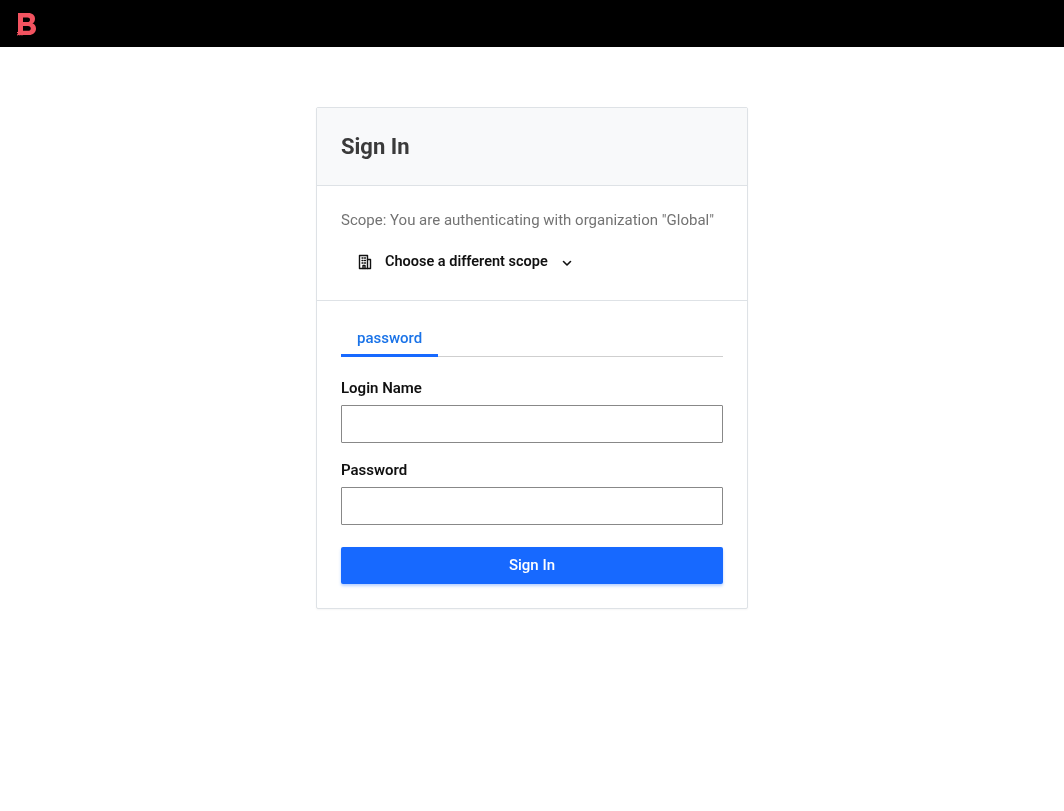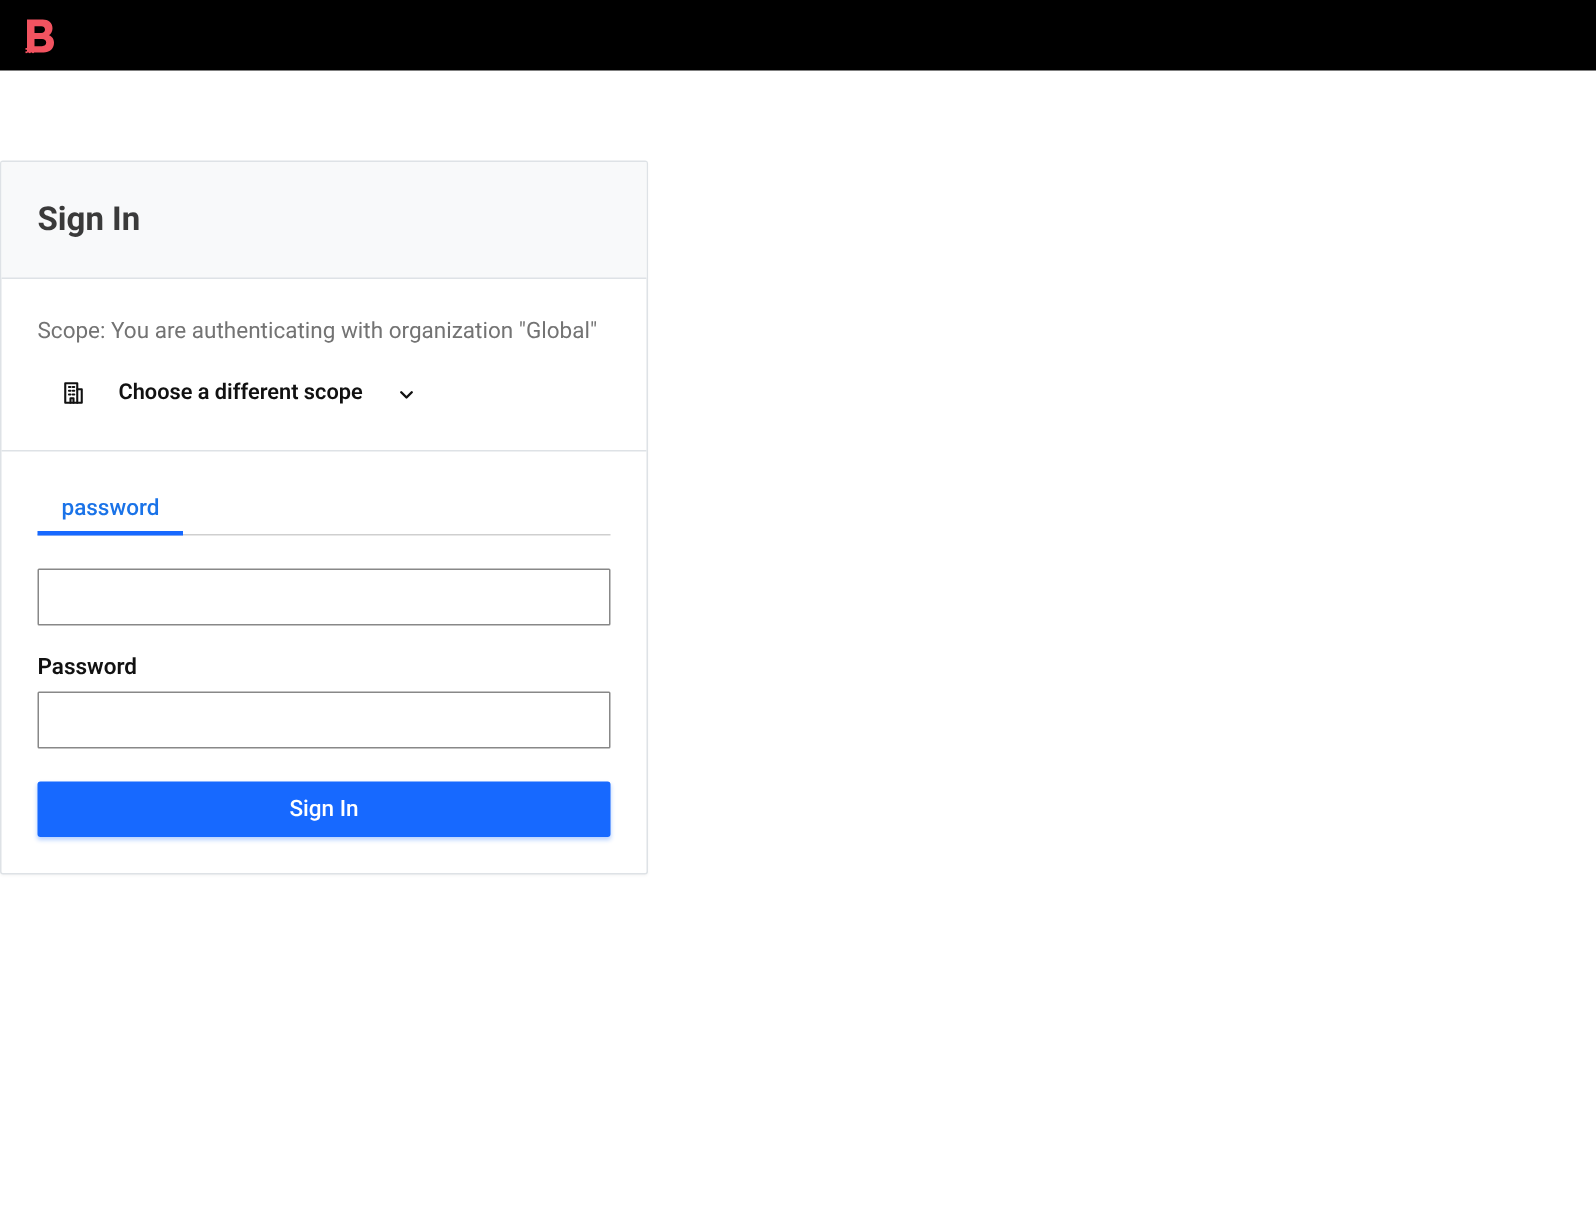--- a/index.html
+++ b/index.html
@@ -28,20 +28,21 @@
       display: flex;
       align-items: center;
       justify-content: center;
     }
     .logo svg {
       width: 22px;
       height: 26px;
     }
     .main {
       display: flex;
+      justify-content: center;
       padding-top: 60px;
     }
     .card {
       width: 432px;
       border: 1px solid #dee2e6;
       border-radius: 2px;
       box-shadow: 0 1px 2px rgba(0,0,0,0.04);
       background: #ffffff;
     }
     .card-header {
@@ -60,21 +61,21 @@
     }
     .scope-text {
       font-size: 15px;
       color: #737373;
       margin-bottom: 22px;
       line-height: 1.4;
     }
     .choose-scope {
       display: inline-flex;
       align-items: center;
-      gap: 22px;
+      gap: 12px;
       cursor: pointer;
       padding-left: 16px;
     }
     .choose-scope .building-icon {
       width: 16px;
       height: 16px;
       flex-shrink: 0;
     }
     .choose-scope .label {
       font-size: 14.5px;
@@ -195,20 +196,21 @@
       </div>
     </div>
 
     <div class="form-section">
       <div class="tabs">
         <div class="tab active">password</div>
       </div>
 
       <form>
         <div class="form-group">
+          <label class="form-label">Login Name</label>
           <input type="text" class="form-input" value="" style="">
         </div>
 
         <div class="form-group">
           <label class="form-label">Password</label>
           <input type="password" class="form-input" value="" style="">
         </div>
 
         <button type="submit" class="submit-btn">Sign In</button>
       </form>

